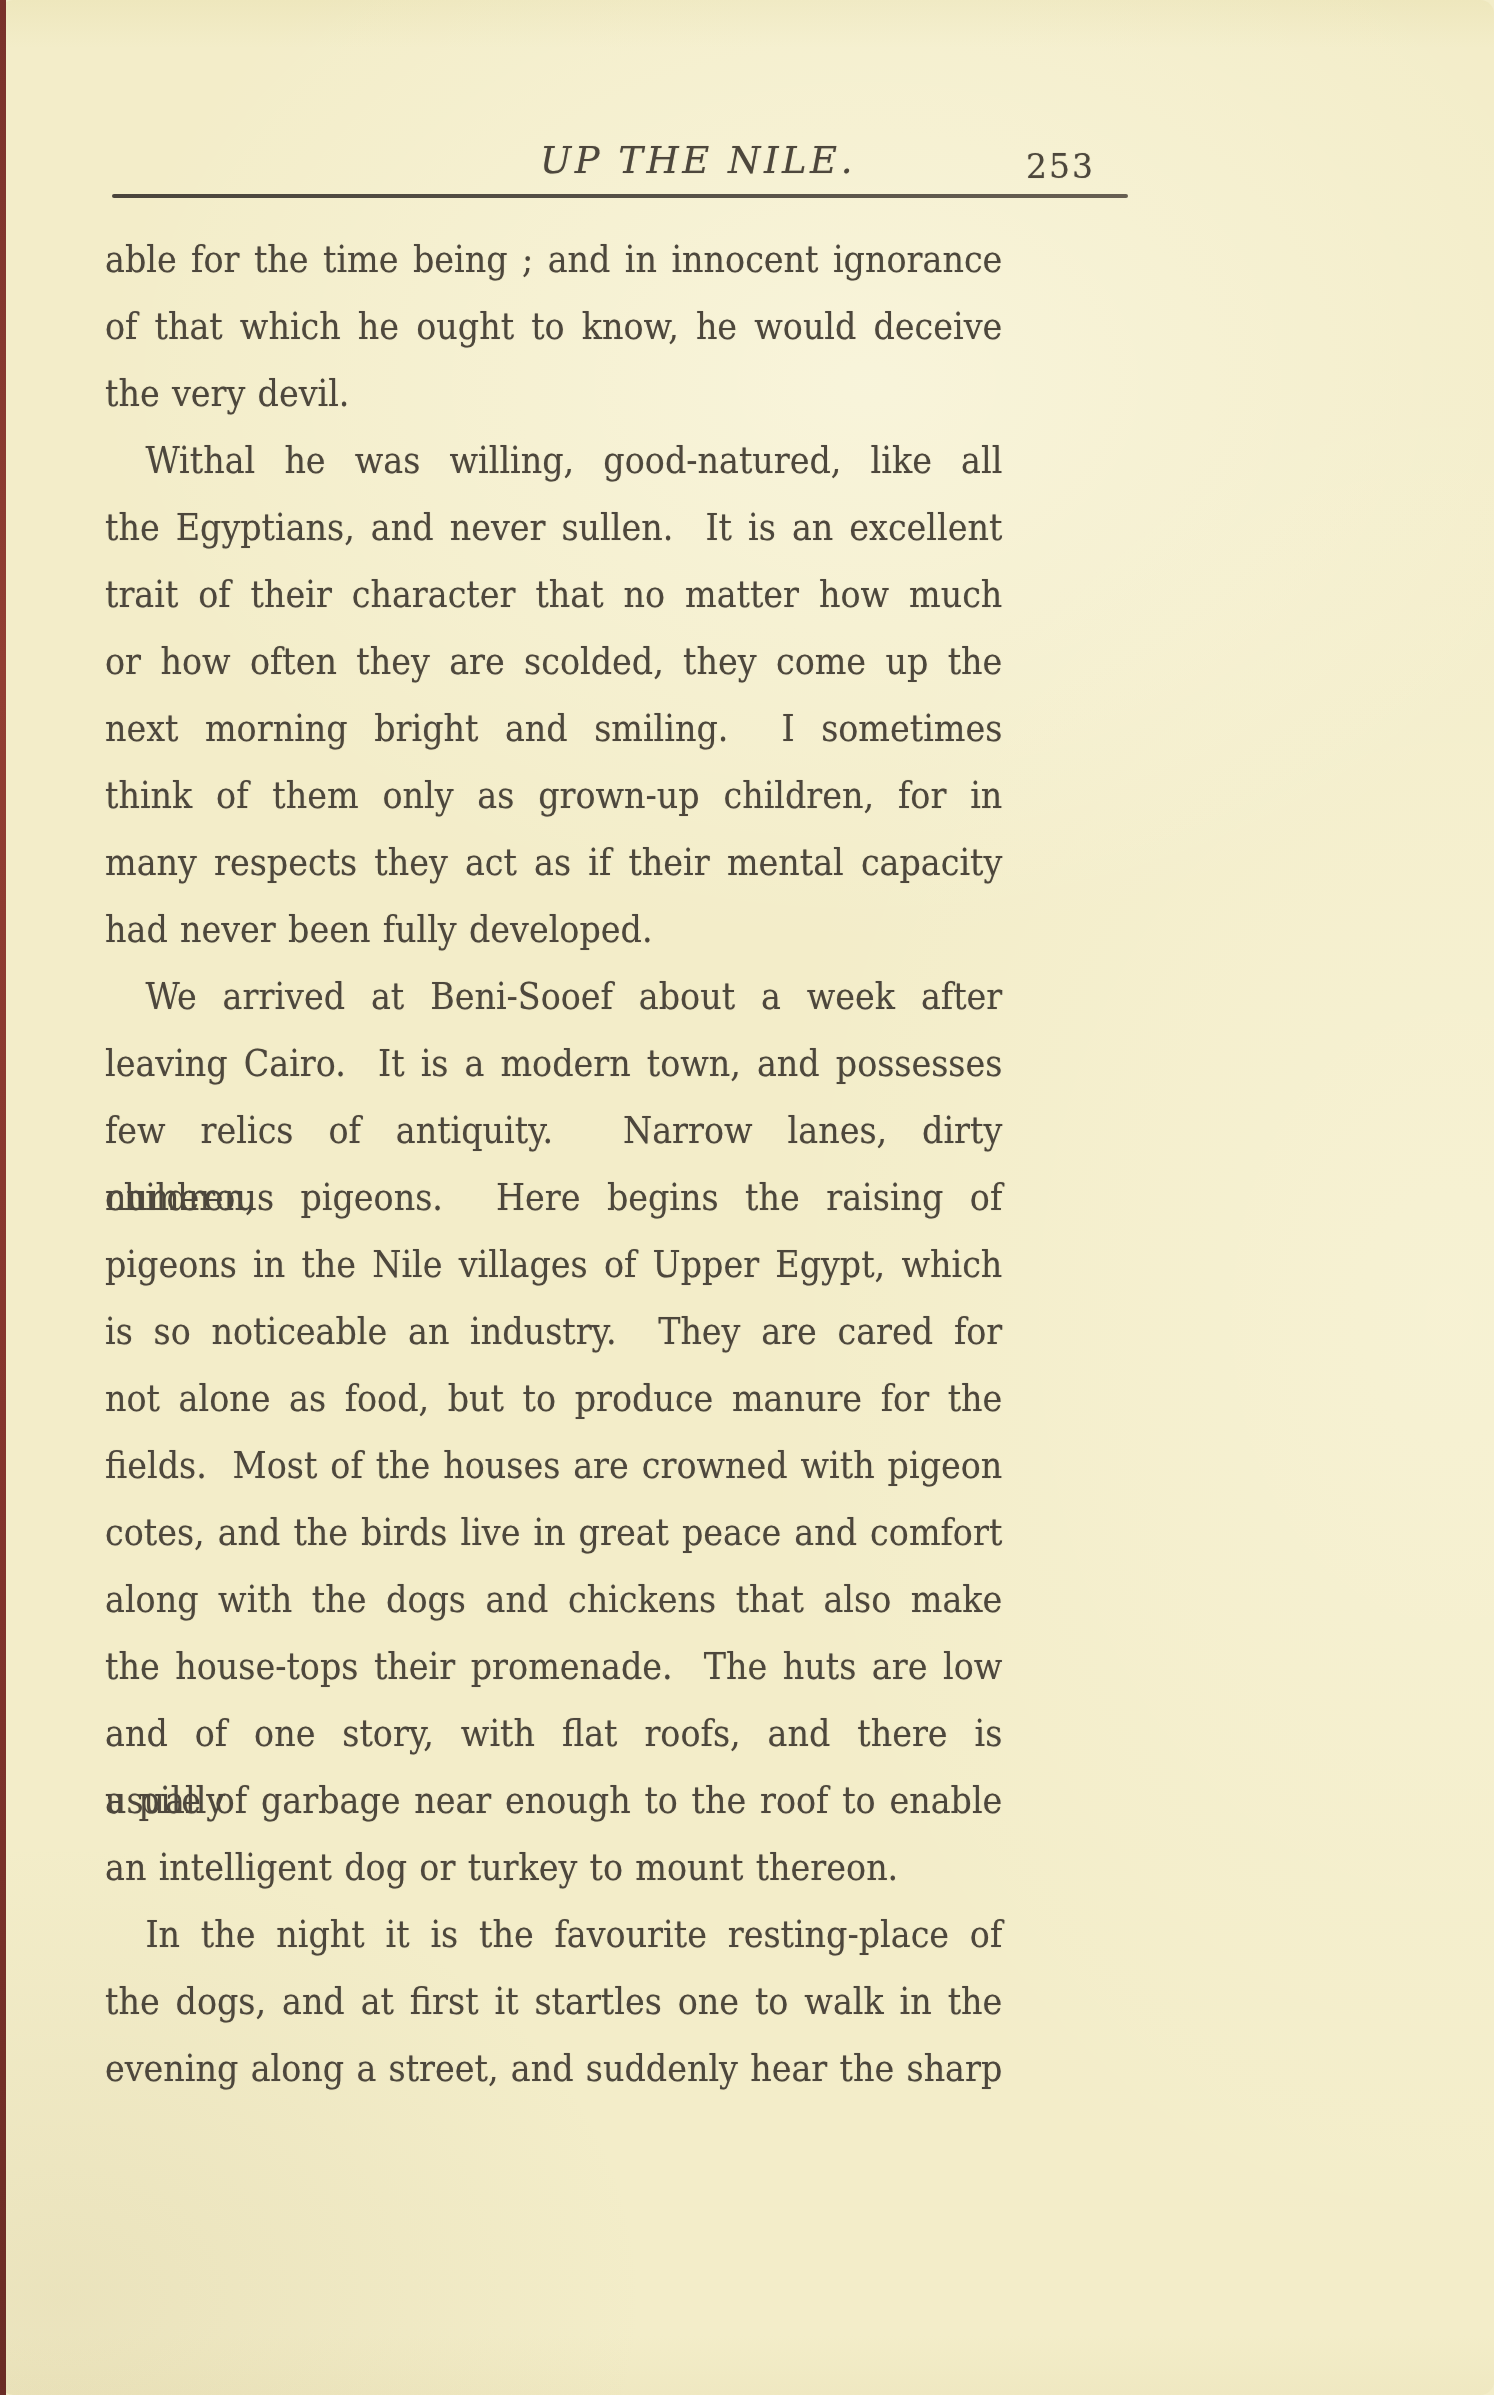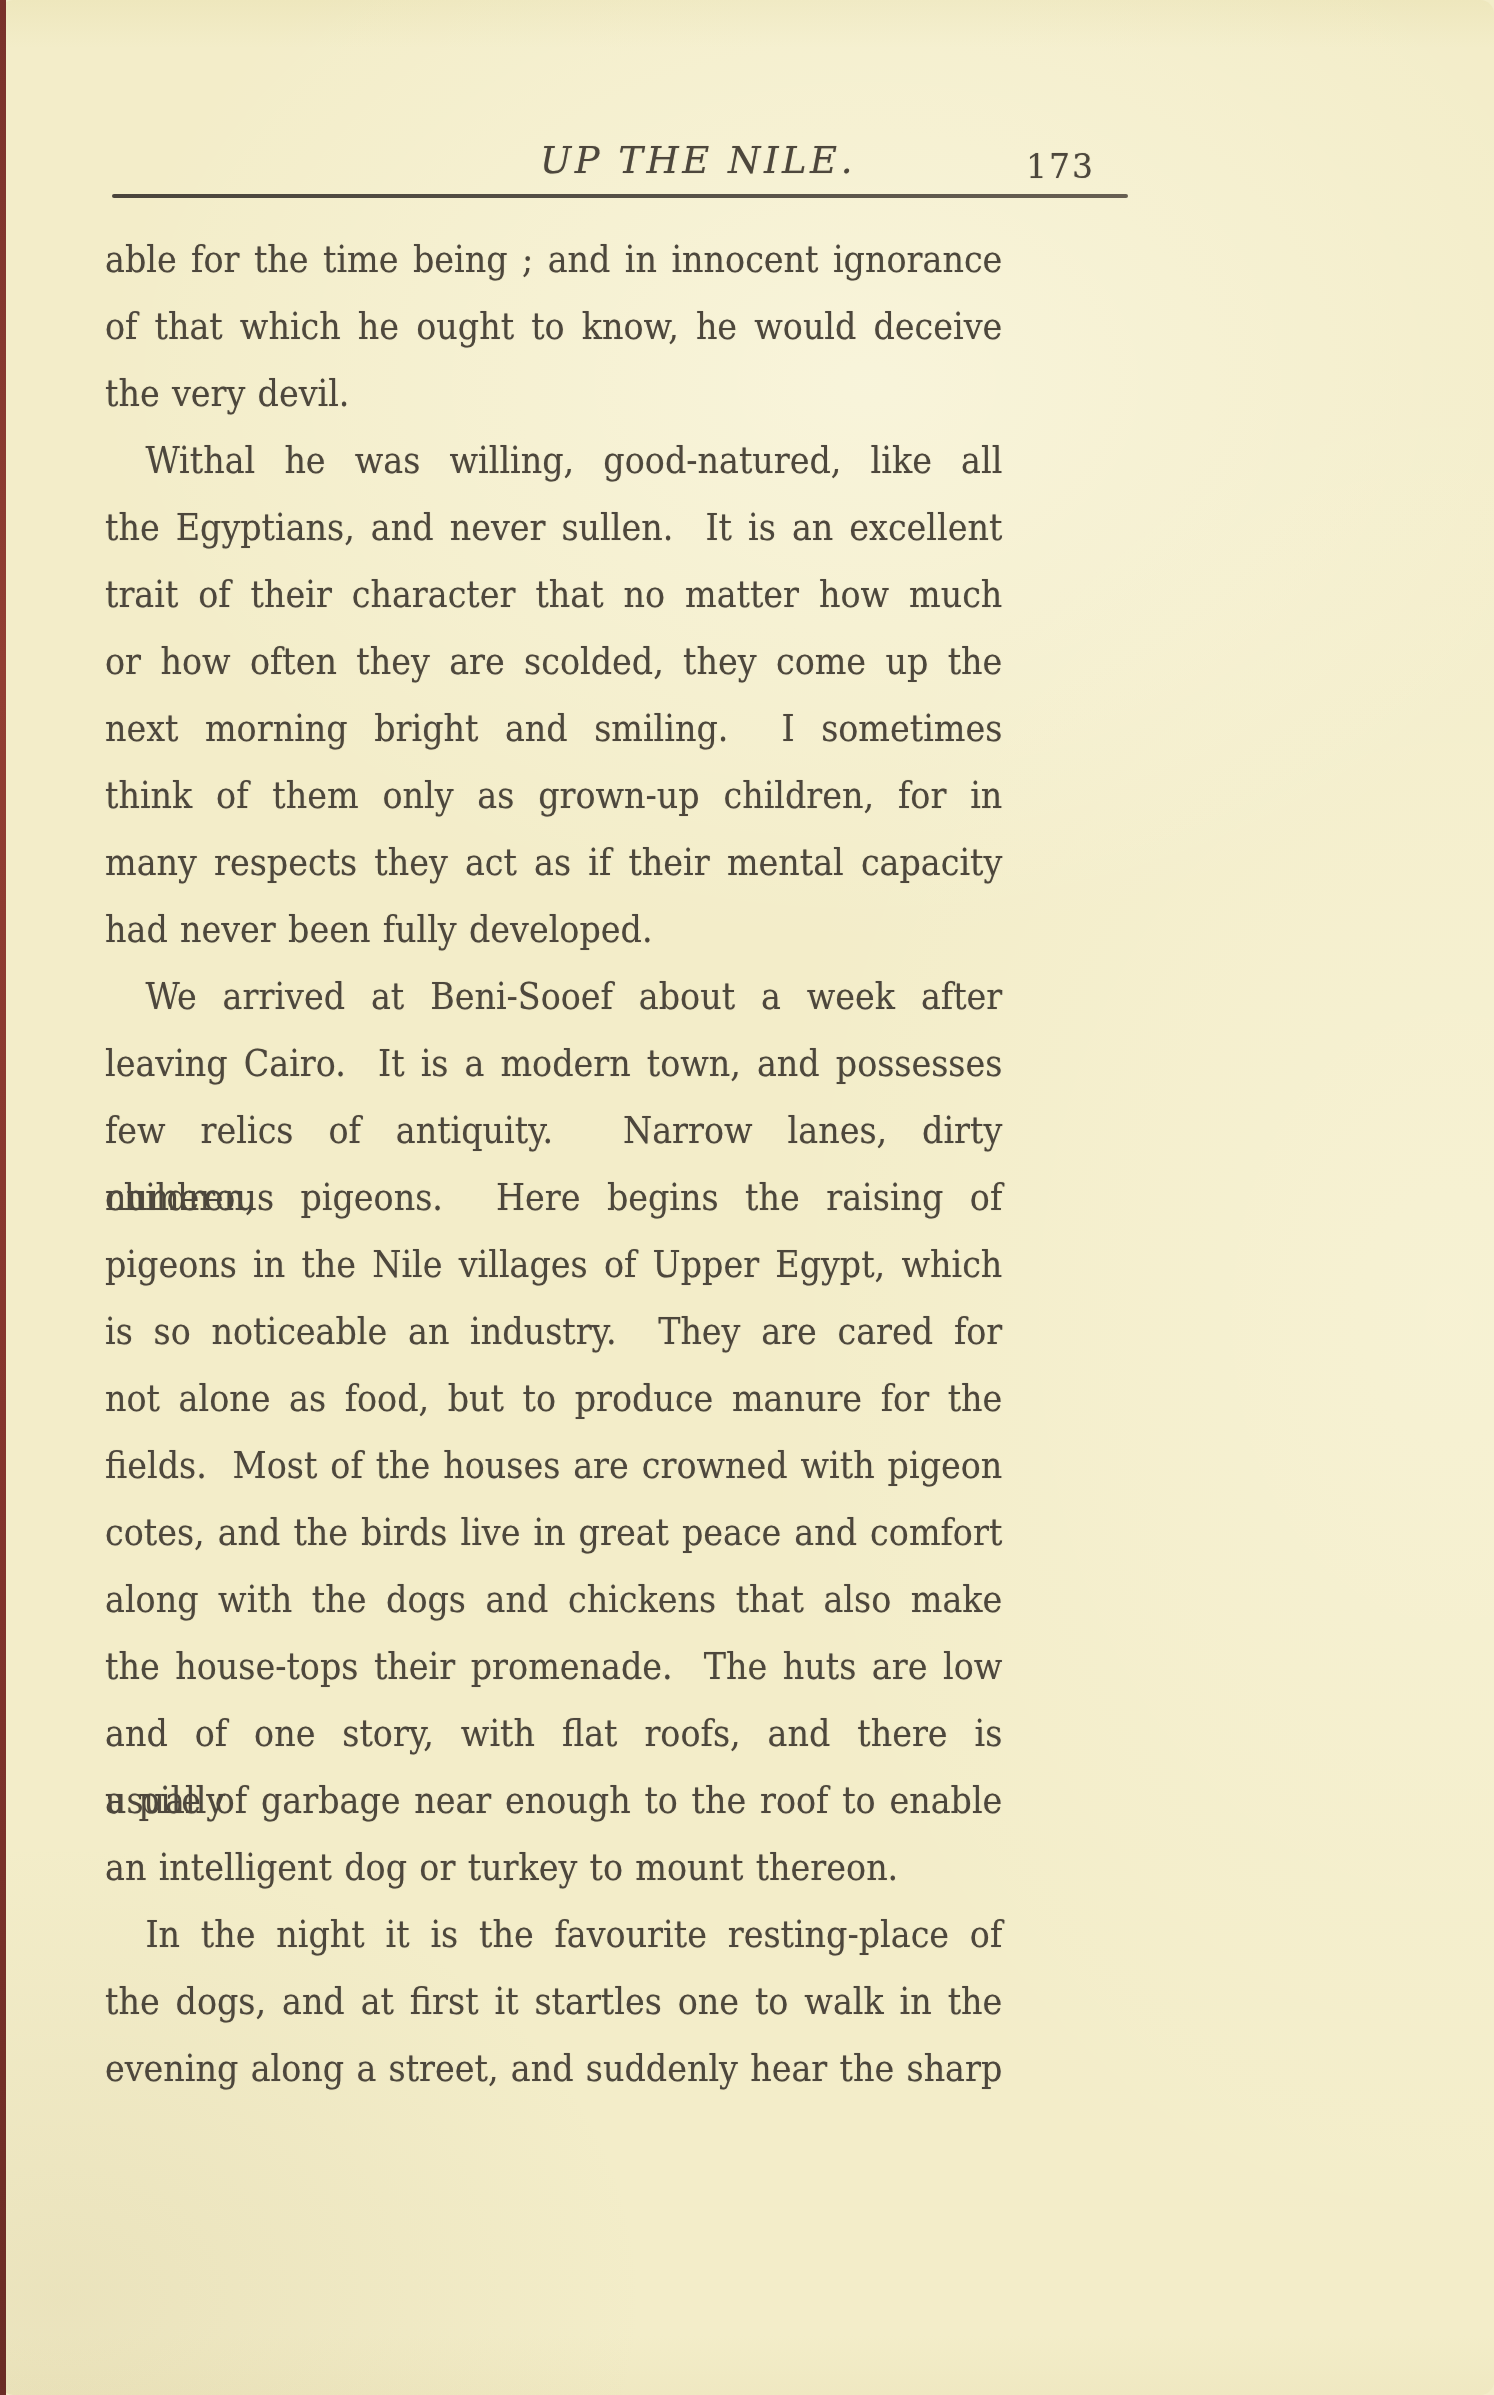--- a/index.html
+++ b/index.html
@@ -56,21 +56,21 @@
   .line.para-end{text-align-last:left;}
 </style>
 </head>
 <body>
 
 <div class="page">
   <div class="book-edge"></div>
 
   <div class="running-head-title">UP THE NILE.</div>
 
-  <div class="folio">173</div>
+  <div class="folio">253</div>
 
   <div class="head-rule"></div>
 
   <div class="body-text" id="body-text">
       <div class="line">able for the time being ; and in innocent ignorance</div>
       <div class="line">of that which he ought to know, he would deceive</div>
       <div class="line para-end">the very devil.</div>
       <div class="line indent">Withal he was willing, good-natured, like all</div>
       <div class="line">the Egyptians, and never sullen.&nbsp; It is an excellent</div>
       <div class="line">trait of their character that no matter how much</div>

